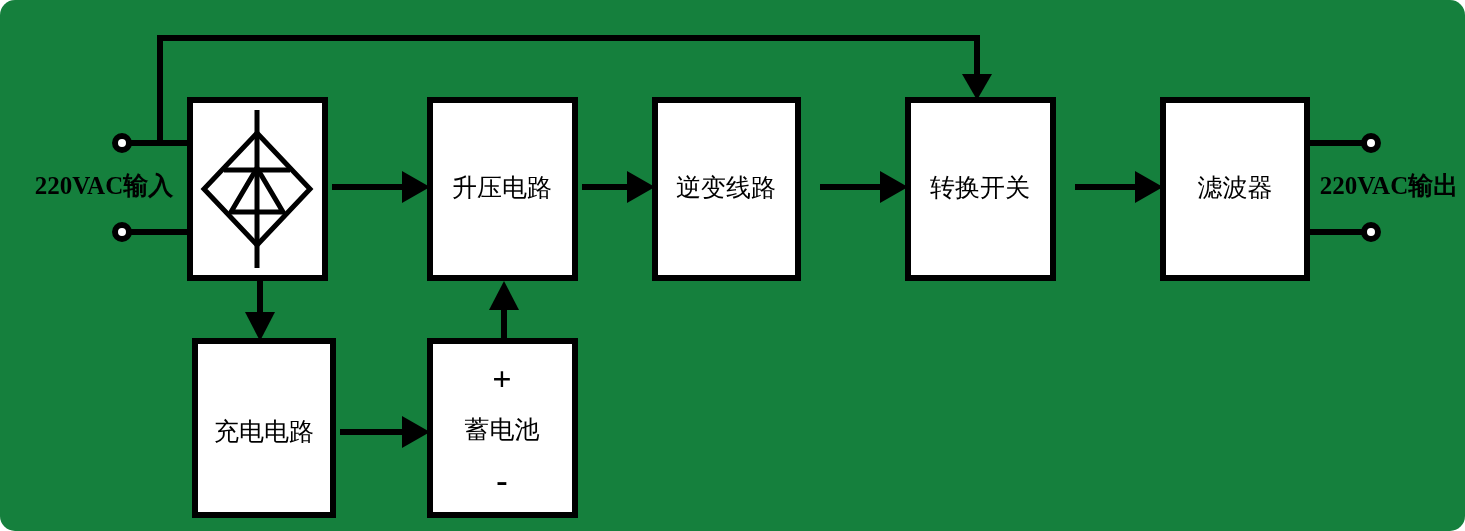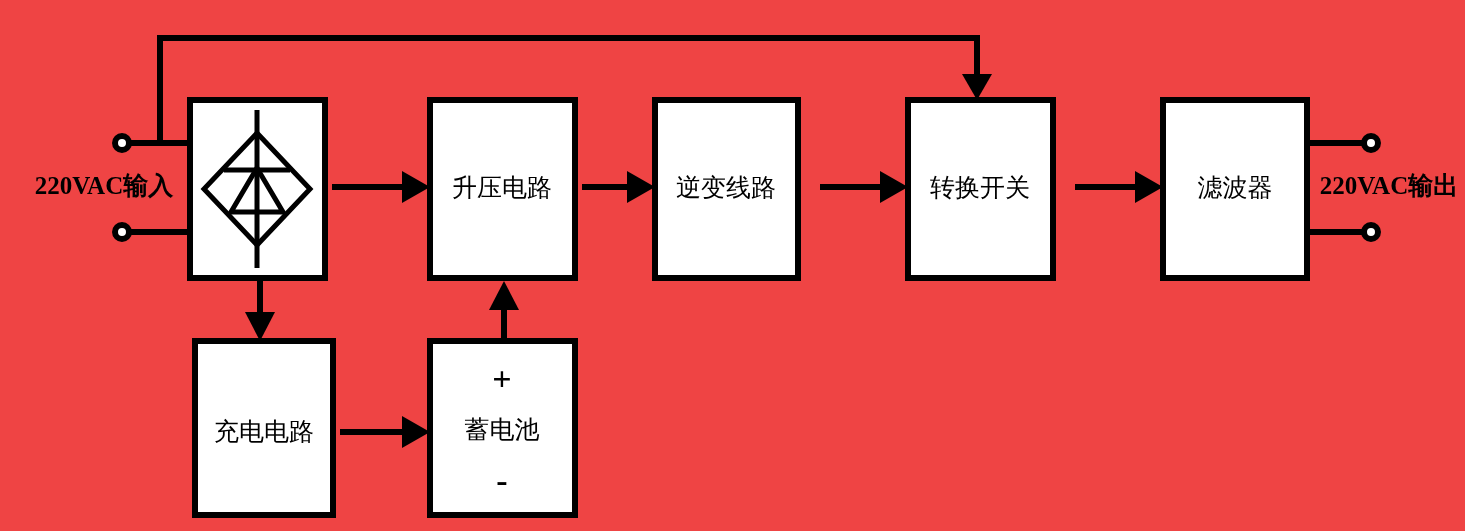--- a/index.html
+++ b/index.html
@@ -4,23 +4,24 @@
 <style>
   html, body {
     margin: 0;
     padding: 0;
     background: #ffffff;
   }
   #diagram-root {
     position: relative;
     width: 1465px;
     height: 531px;
-    background: #ef4444;
+    background: #15803d;
     font-family: "Liberation Serif", "DejaVu Serif", serif;
     overflow: hidden;
+    border-radius: 15px;
   }
   svg.canvas {
     position: absolute;
     top: 0;
     left: 0;
     width: 1465px;
     height: 531px;
   }
   .blk-rect {
     fill: #ffffff;

